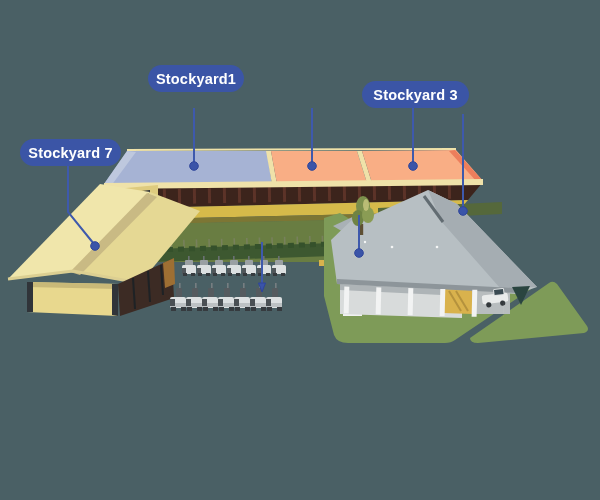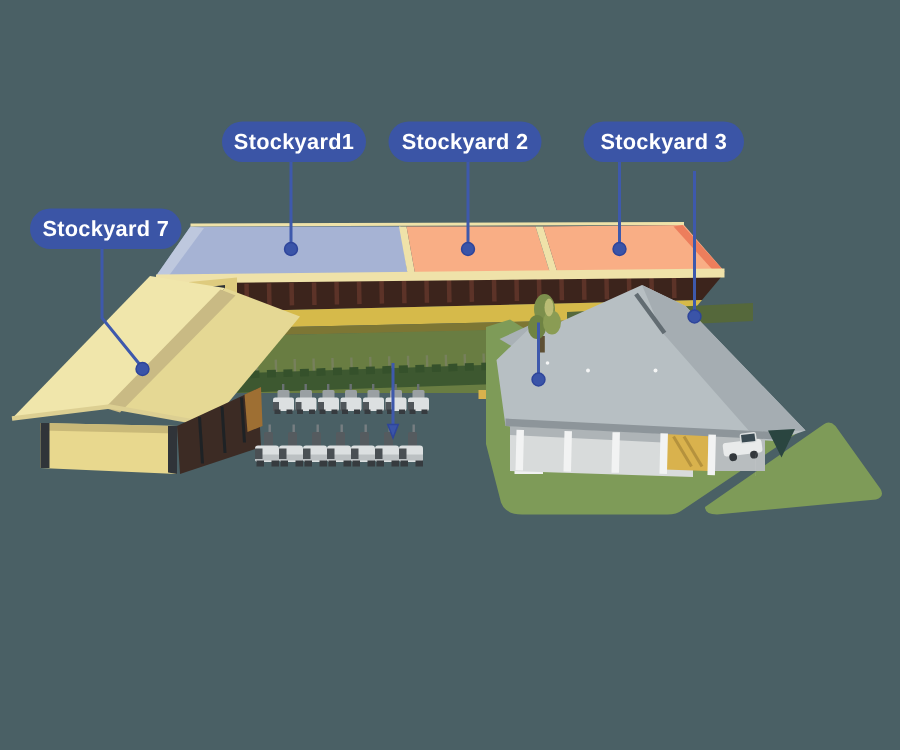--- a/index.html
+++ b/index.html
@@ -164,26 +164,23 @@
     <circle cx="194" cy="166" r="4.3"></circle>
     <circle cx="312" cy="166" r="4.3"></circle>
     <circle cx="413" cy="166" r="4.3"></circle>
     <circle cx="95" cy="246" r="4.3"></circle>
     <circle cx="463" cy="211" r="4.3"></circle>
     <circle cx="359" cy="253" r="4.3"></circle>
     <polygon points="258.5,283 265.5,283 262,292"></polygon>
   </g>
 </svg>
 
-  <div class="pill" style="left:148px;top:81px;width:96px;">
+  <div class="pill" style="left:148px;top:65px;width:96px;">
     <span>Stockyard1</span>
   </div>
-  <div class="pill" style="left:259px;top:81px;width:102px;">
-    <span>Stockyard 2</span>
-  </div>
-  <div class="pill" style="left:389px;top:81px;width:107px;">
+  <div class="pill" style="left:362px;top:81px;width:107px;">
     <span>Stockyard 3</span>
   </div>
   <div class="pill" style="left:20px;top:139px;width:101px;">
     <span>Stockyard 7</span>
   </div>
 
 </div>
 
 </body></html>

